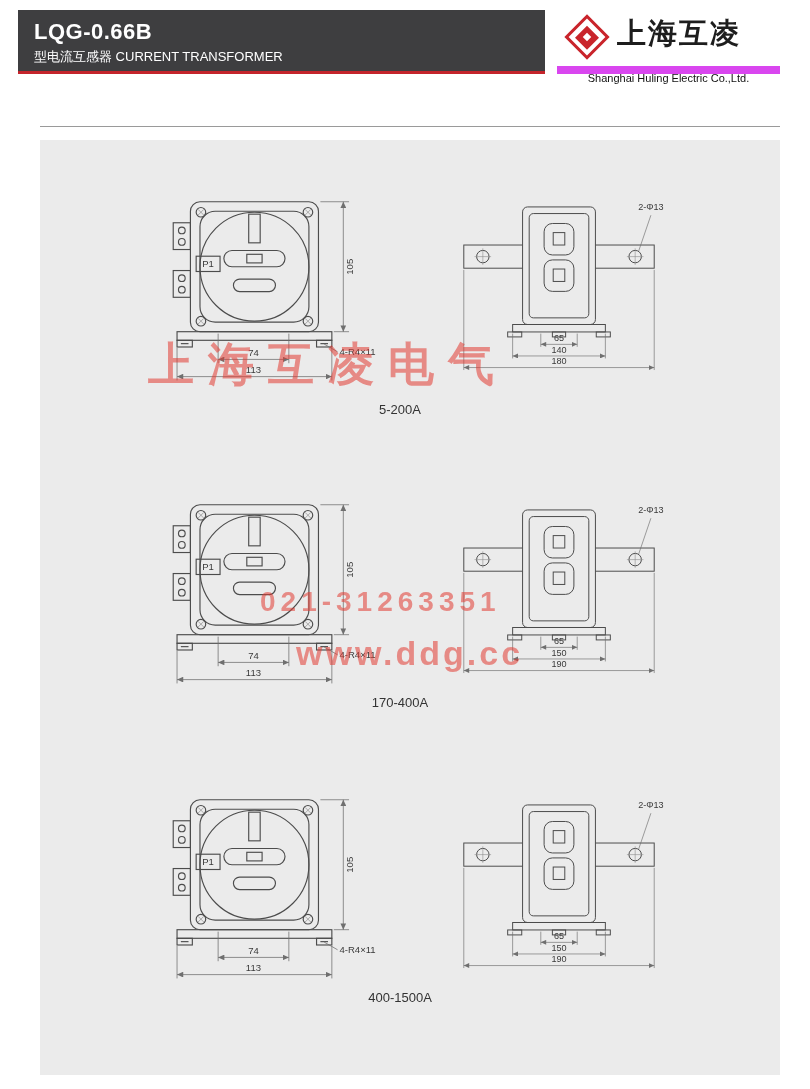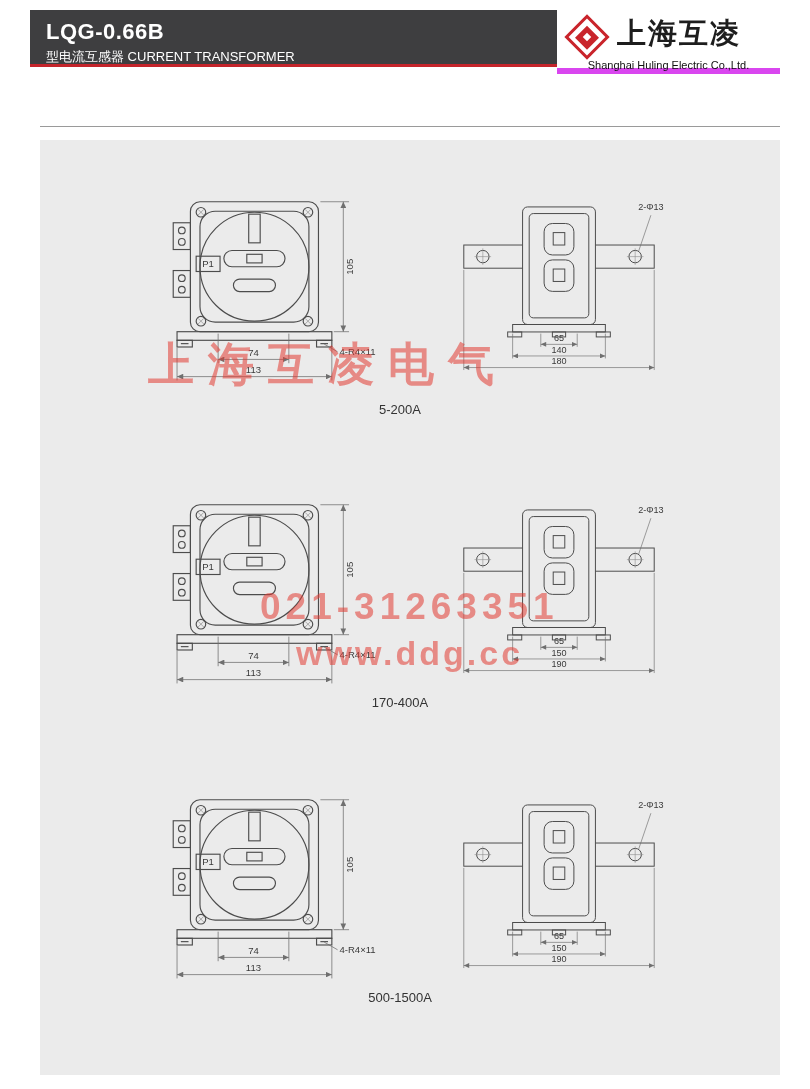--- a/index.html
+++ b/index.html
@@ -1,49 +1,49 @@
 <!DOCTYPE html>
 <html><head>
 <meta charset="utf-8">
 <style>
   *{margin:0;padding:0;box-sizing:border-box}
   html,body{width:810px;height:1089px}
   body{background:#fff;font-family:"Liberation Sans","DejaVu Sans",sans-serif;position:relative;overflow:hidden}
   .page{position:absolute;inset:0;background:#fff}
 
   
-  .header-bar{position:absolute;left:30px;top:10px;width:527px;height:57px;background:#3e3e40;color:#fff;
+  .header-bar{position:absolute;left:18px;top:10px;width:527px;height:64px;background:#3e3e40;color:#fff;
               padding:9px 16px;border-bottom:3px solid #c4242b}
   .model{font-size:22px;font-weight:bold;letter-spacing:.5px}
   .subtitle{font-size:13px;margin-top:3px;color:#ffffff}
   .header-right{position:absolute;left:557px;top:10px;width:223px;height:64px;background:#fff;
-                border-bottom:6px solid #d946ef;padding:2px 4px 0 4px}
+                border-bottom:8px solid #d946ef;padding:2px 4px 0 4px}
   .logo-row{display:flex;align-items:center;gap:12px}
   .diamond{width:32px;height:32px;border:3px solid #c9242b;transform:rotate(45deg);
            display:flex;align-items:center;justify-content:center;background:#fff;margin:8px 2px 0 10px;flex:none}
   .d2{width:17px;height:17px;background:#c9242b;display:flex;align-items:center;justify-content:center}
   .d3{width:6px;height:6px;background:#fff}
   .brand{font-size:29px;font-weight:bold;color:#1d1d1d;letter-spacing:2px;margin-top:2px}
-  .company{font-size:11px;color:#111;margin-top:5px;text-align:center}
+  .company{font-size:11px;color:#111;margin-top:18px;text-align:center}
 
   
   .section-title{position:absolute;left:42px;top:100px;font-size:17px;color:#222;letter-spacing:.5px}
   .rule{position:absolute;left:40px;top:126px;width:740px;height:1px;background:#9a9a9a}
 
   
   .panel{position:absolute;left:40px;top:140px;width:740px;height:935px;background:#ebebeb}
   .panel svg{position:absolute}
   .row-label{position:absolute;left:260px;width:200px;text-align:center;font-size:13px;color:#333}
   .t{font-size:10px;fill:#3a3a3a}
   .t2{font-size:11px;fill:#3a3a3a}
 
   
   .wm{position:absolute;color:#e23c33;opacity:.55;font-weight:bold;white-space:nowrap;pointer-events:none}
   .wm1{left:108px;top:194px;font-size:46px;letter-spacing:14px}
-  .wm2{left:220px;top:446px;font-size:37px;letter-spacing:5px}
+  .wm2{left:220px;top:446px;font-size:28px;letter-spacing:5px}
   .wm3{left:256px;top:494px;font-size:34px;letter-spacing:3px}
 </style>
 </head>
 <body>
 
 <svg width="0" height="0" style="position:absolute" aria-hidden="true">
   <defs>
     <marker id="arrS" markerWidth="8" markerHeight="6" refX="0.5" refY="3" orient="auto" markerUnits="userSpaceOnUse">
       <path d="M7,0 L0.5,3 L7,6 Z" fill="#6f6f6f"></path>
     </marker>
@@ -204,20 +204,20 @@
       <text x="124" y="191" class="t" text-anchor="middle">113</text>
       <text x="214" y="172" class="t">4-R4×11</text>
     </svg>
     <svg style="left:403px;top:655px" width="232" height="178" viewBox="0 0 280 215">
       <use href="#geom-side"></use>
       <text x="251" y="16" class="t2" text-anchor="middle">2-Φ13</text>
       <text x="140" y="174" class="t2" text-anchor="middle">65</text>
       <text x="140" y="188" class="t2" text-anchor="middle">150</text>
       <text x="140" y="202" class="t2" text-anchor="middle">190</text>
     </svg>
-    <div class="row-label" style="top:850px">500-1500A</div>
+    <div class="row-label" style="top:850px">400-1500A</div>
 
     <div class="wm wm1">上海互凌电气</div>
     <div class="wm wm2">021-31263351</div>
     <div class="wm wm3">www.ddg.cc</div>
 
   </div>
 </div>
 
 </body></html>

